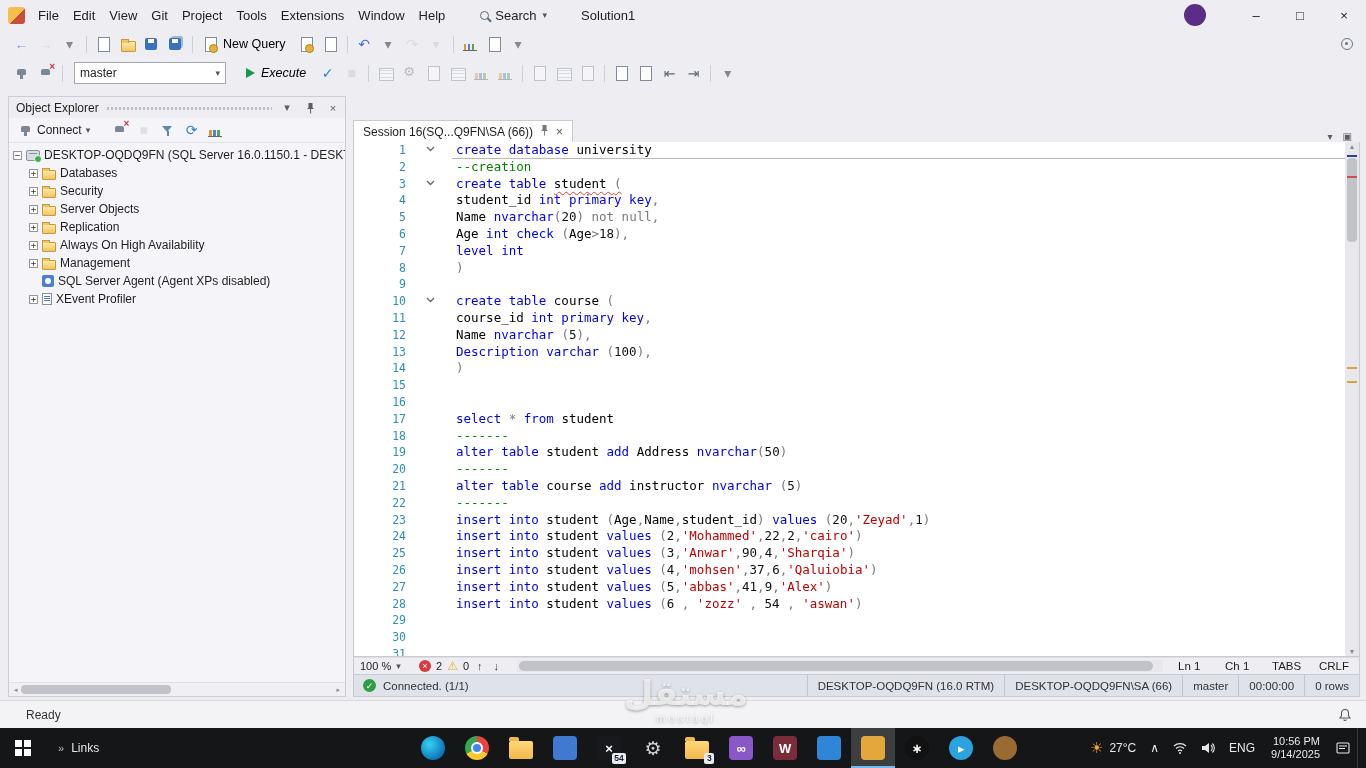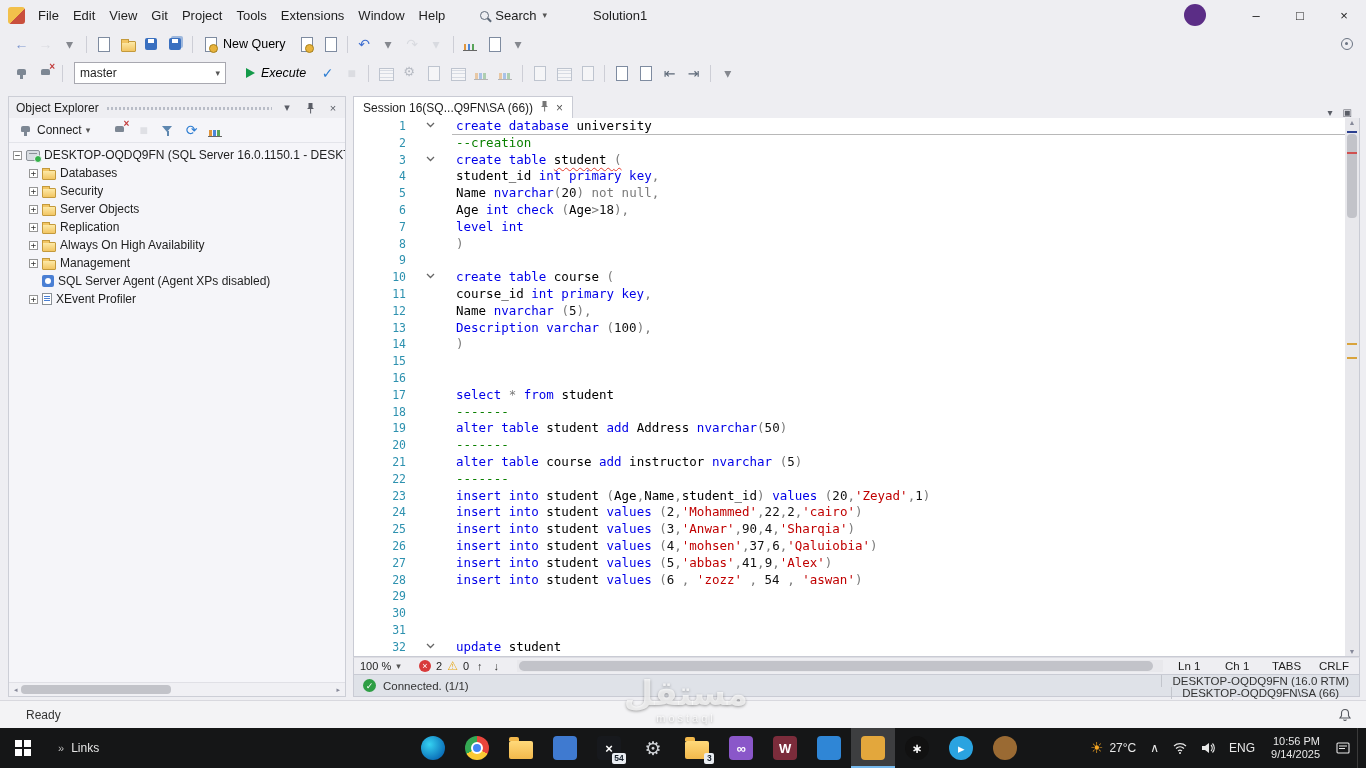--- a/index.html
+++ b/index.html
@@ -9,21 +9,21 @@
 
 .titlebar { position:absolute; top:0; left:0; right:0; height:30px; display:flex; align-items:center; background:#eeeef2; }
 .app-logo { width:17px; height:17px; margin:0 6px 0 8px; border-radius:3px; flex:none;
   background:linear-gradient(135deg,#f2c04b 0 55%,#c94f3d 55% 100%); }
 .menus { display:flex; }
 .menu-item { padding:6px 7px; font-size:13px; cursor:default; }
 .searchbox { display:flex; align-items:center; gap:6px; margin-left:20px; padding:3px 8px; }
 .ic-search { width:9px; height:9px; border:1.6px solid #5f6a79; border-radius:50%; position:relative; display:inline-block; }
 .ic-search::after { content:''; position:absolute; width:5px; height:1.6px; background:#5f6a79; transform:rotate(45deg); right:-4px; bottom:-2px; }
 .chev-sm { font-size:9px; color:#555; }
-.solution { margin-left:38px; }
+.solution { margin-left:26px; }
 .spacer { flex:1; }
 .avatar { width:22px; height:22px; border-radius:50%; background:#5b2d86; margin-right:28px; flex:none; }
 .winbtn { width:44px; height:30px; display:flex; align-items:center; justify-content:center; font-size:13px; color:#222; }
 
 
 .tb { position:absolute; left:0; right:0; display:flex; align-items:center; padding-left:10px; gap:1px; }
 .tb1 { top:30px; height:28px; }
 .tb2 { top:58px; height:30px; }
 .icon-run { display:flex; align-items:center; gap:1px; }
 .tb-btn { min-width:23px; height:23px; display:flex; align-items:center; justify-content:center; border-radius:2px; background:transparent; border:none; }
@@ -83,21 +83,21 @@
 .ic-folder::before { content:''; position:absolute; top:-3px; left:-1px; width:6px; height:2px; background:#f2c562; border:1px solid #c49a3c; border-bottom:none; }
 .ic-agent { width:12px; height:12px; border-radius:2px; background:#4a7fd4; position:relative; }
 .ic-agent::after { content:''; position:absolute; left:3px; top:3px; width:6px; height:6px; border-radius:50%; background:#fff; }
 .ic-profiler { width:10px; height:12px; background:#fff; border:1px solid #8a9097; position:relative; }
 .ic-profiler::after { content:''; position:absolute; left:1px; top:2px; width:6px; height:1px; background:#4a7fd4; box-shadow:0 2px 0 #4a7fd4, 0 4px 0 #4a7fd4; }
 .oe-hscroll { height:14px; background:#f0f0f4; border-top:1px solid #e0e0e6; display:flex; align-items:center; flex:none; padding:0 2px; }
 .sb-arrow { font-size:7px; color:#868999; padding:0 3px; }
 .oe-hthumb { width:150px; height:9px; background:#c2c3c9; border-radius:4px; }
 
 
-.editor { flex:1; min-width:0; display:flex; flex-direction:column; margin-left:7px; }
+.editor { flex:1; min-width:0; display:flex; flex-direction:column; margin-left:7px;margin-top:24px; }
 .tabbar { height:22px; display:flex; align-items:flex-end; background:#eeeef2; flex:none; }
 .tab { height:22px; background:#fff; display:flex; align-items:center; gap:7px; padding:0 9px; font-size:12px; border:1px solid #c9cbd4; border-bottom:none; }
 .tab-close { font-size:12px; color:#555; }
 .tabbar-right { margin-left:auto; display:flex; gap:10px; padding-right:8px; color:#5a5d66; font-size:10px; align-items:center; }
 .edit-body { flex:1; background:#fff; position:relative; border:1px solid #c9cbd4; border-top:none; overflow:hidden; }
 .code-rows { position:absolute; left:0; top:0; right:14px; bottom:0; overflow:hidden; }
 .crow { height:16.8px; display:flex; font-family:"DejaVu Sans Mono",monospace; }
 .ln { width:52px; text-align:right; font-size:11.5px; color:#2d91af; flex:none; line-height:16.8px; }
 .fold { width:46px; flex:none; position:relative; }
 .fold-chev { position:absolute; left:20px; top:4px; line-height:0; }
@@ -127,21 +127,21 @@
 .warn-ic { color:#e6a817; font-size:12px; line-height:1; }
 .nav-ar { color:#333; font-size:11px; padding:0 3px; }
 .hsb { flex:1; height:12px; margin:0 10px; background:#e8e8ec; position:relative; }
 .hsb-thumb { position:absolute; left:2px; right:10px; top:1px; bottom:1px; background:#c2c3c9; border-radius:5px; }
 .pos { width:42px; font-size:11.5px; }
 
 
 .conn-bar { height:22px; background:#dfe2e8; border:1px solid #c9cbd4; border-top:none; display:flex; align-items:center; font-size:11.5px; color:#333; flex:none; }
 .conn-left { display:flex; align-items:center; gap:7px; padding:0 9px; }
 .conn-ok { width:13px; height:13px; border-radius:50%; background:#2e9e44; color:#fff; font-size:9px; display:flex; align-items:center; justify-content:center; }
-.conn-right { margin-left:auto; display:flex;  height:100%; align-items:center;flex-direction:column; }
+.conn-right { margin-left:auto; display:flex;  height:100%; align-items:center; }
 .conn-cell { padding:0 10px; border-left:1px solid #c2c5cc; height:100%; display:flex; align-items:center; white-space:nowrap; }
 
 
 .statusbar { position:absolute; top:700px; left:0; right:0; height:28px; background:#f3f3f5; border-top:1px solid #d8d8de; display:flex; align-items:center; padding:0 14px 0 26px; font-size:12px; color:#333; }
 .bell { margin-left:auto; line-height:0; }
 
 
 .taskbar { position:absolute; top:728px; left:0; right:0; height:40px; background:#151617; display:flex; align-items:stretch; color:#e8e8e8; }
 .tb-start { width:46px; display:flex; align-items:center; justify-content:center; }
 .start-logo { display:grid; grid-template-columns:7.5px 7.5px; grid-template-rows:7.5px 7.5px; gap:1.5px; }

